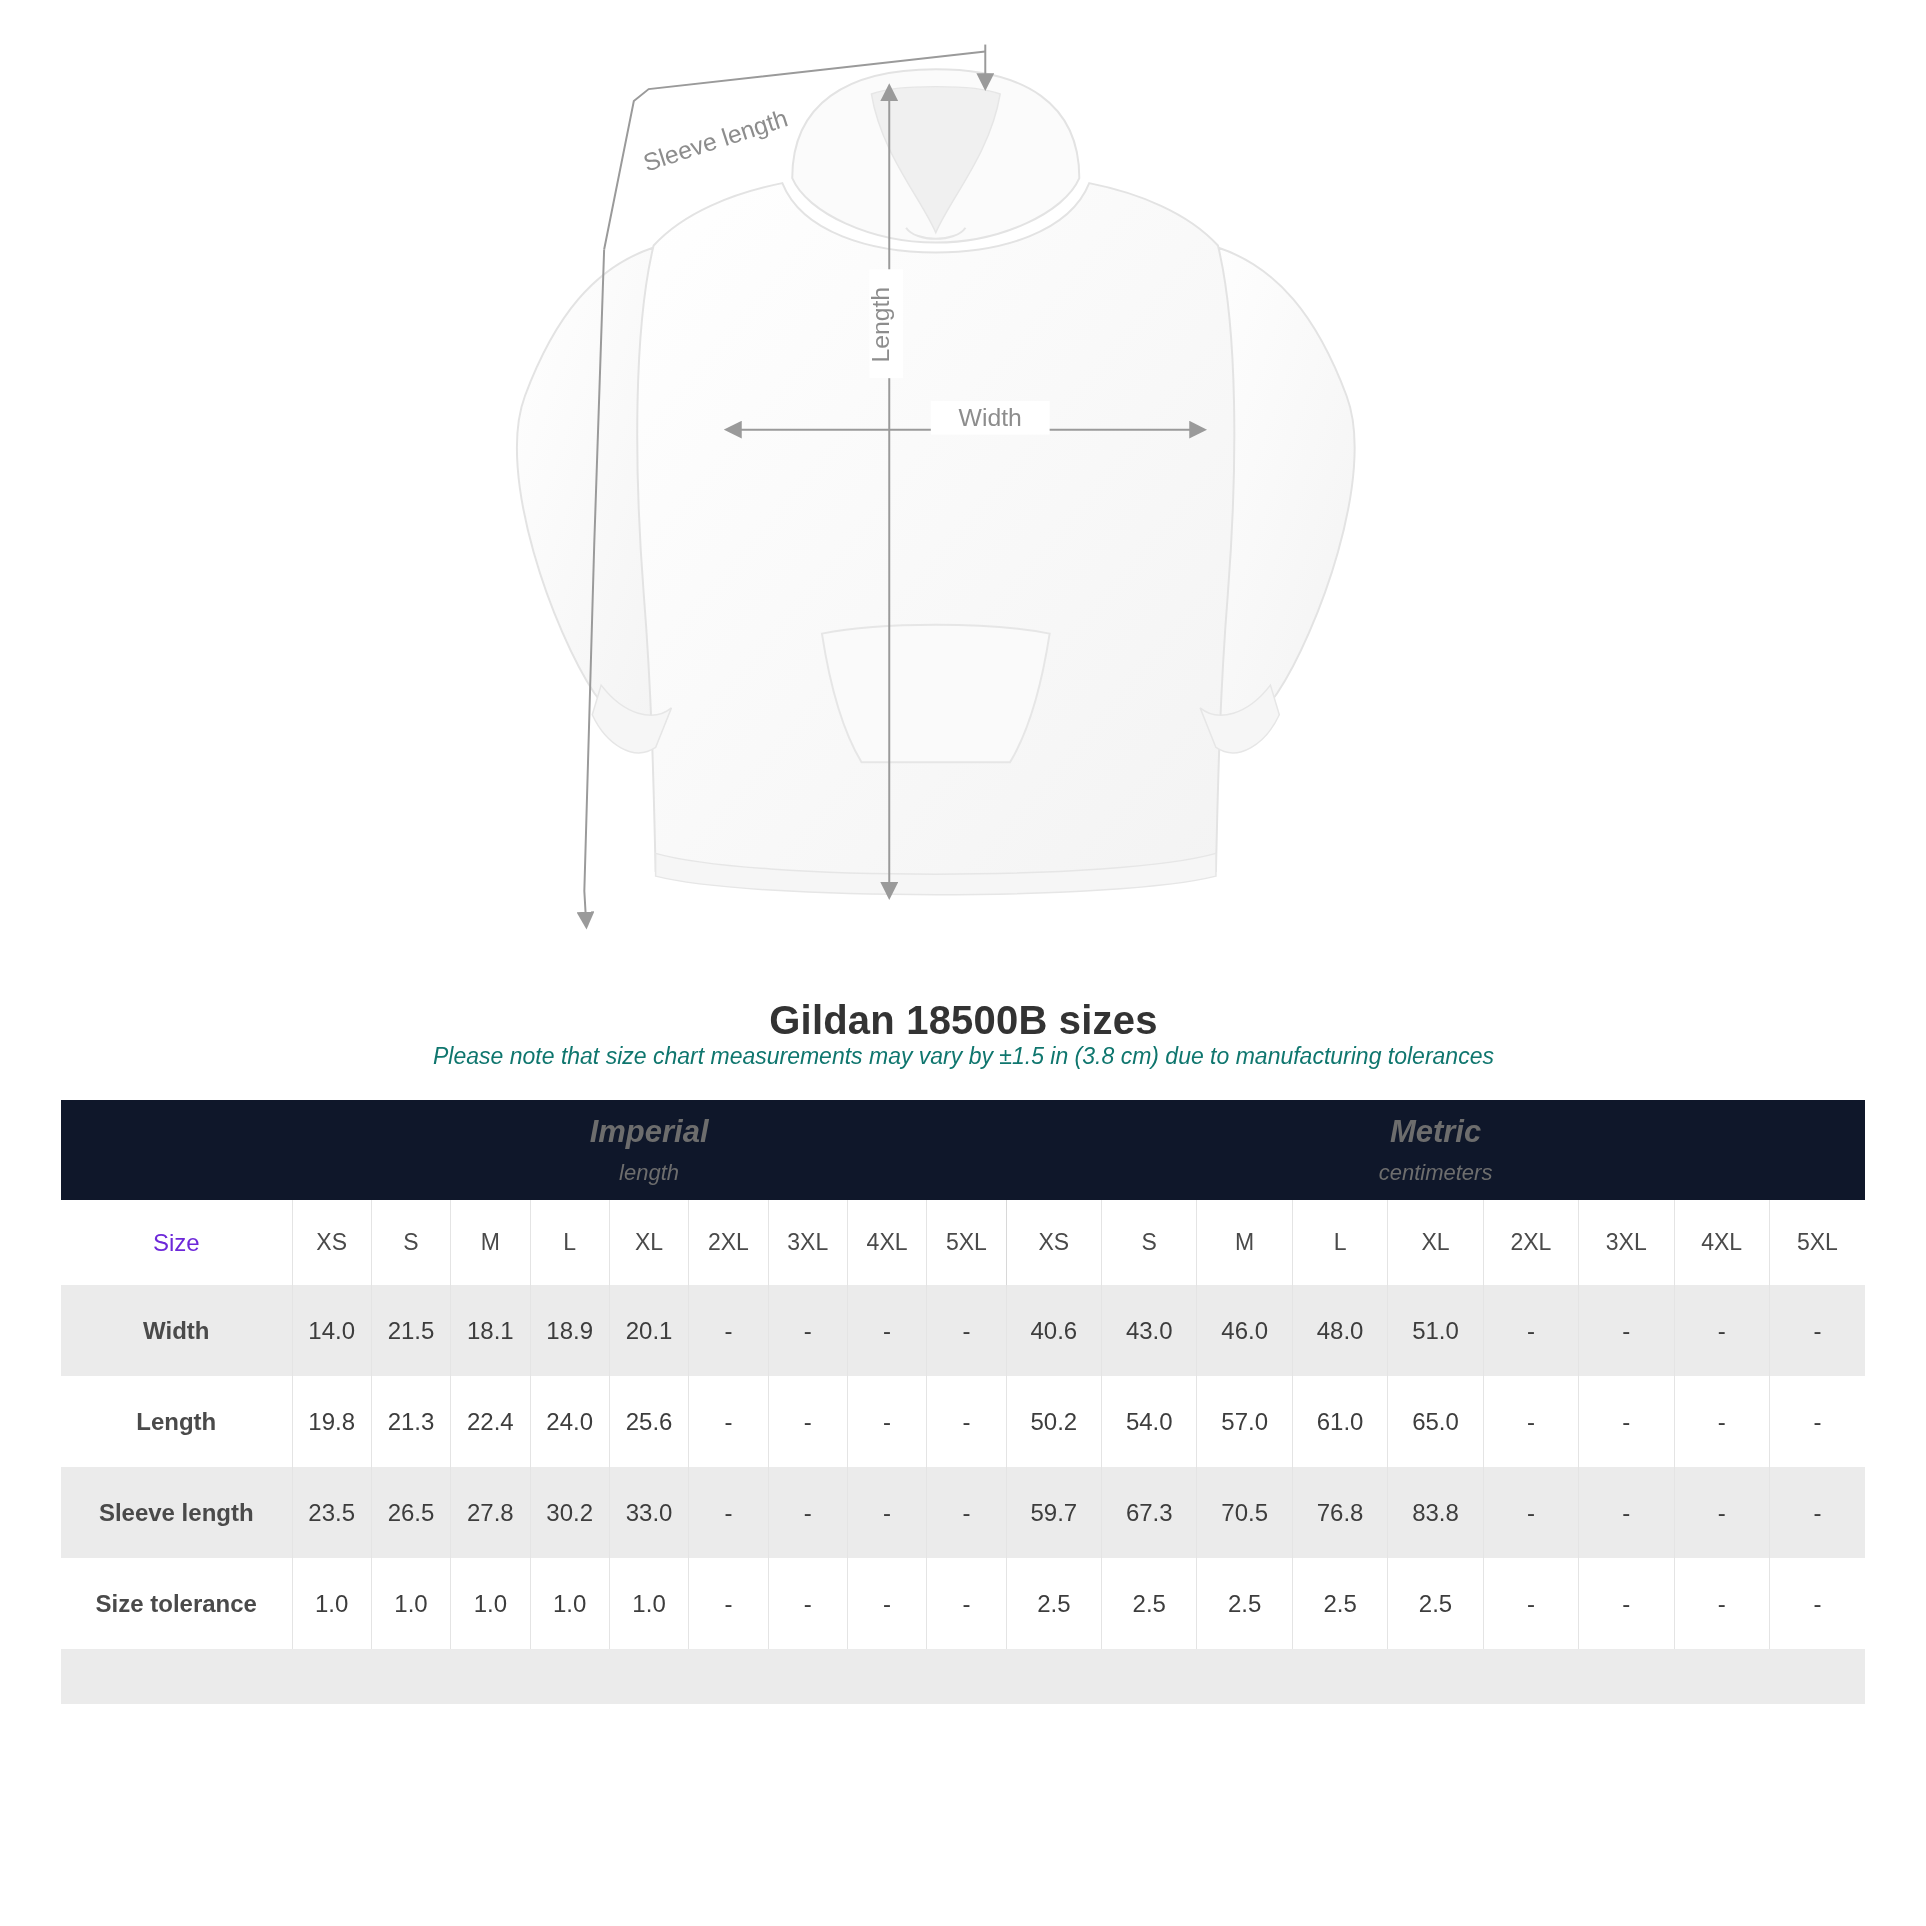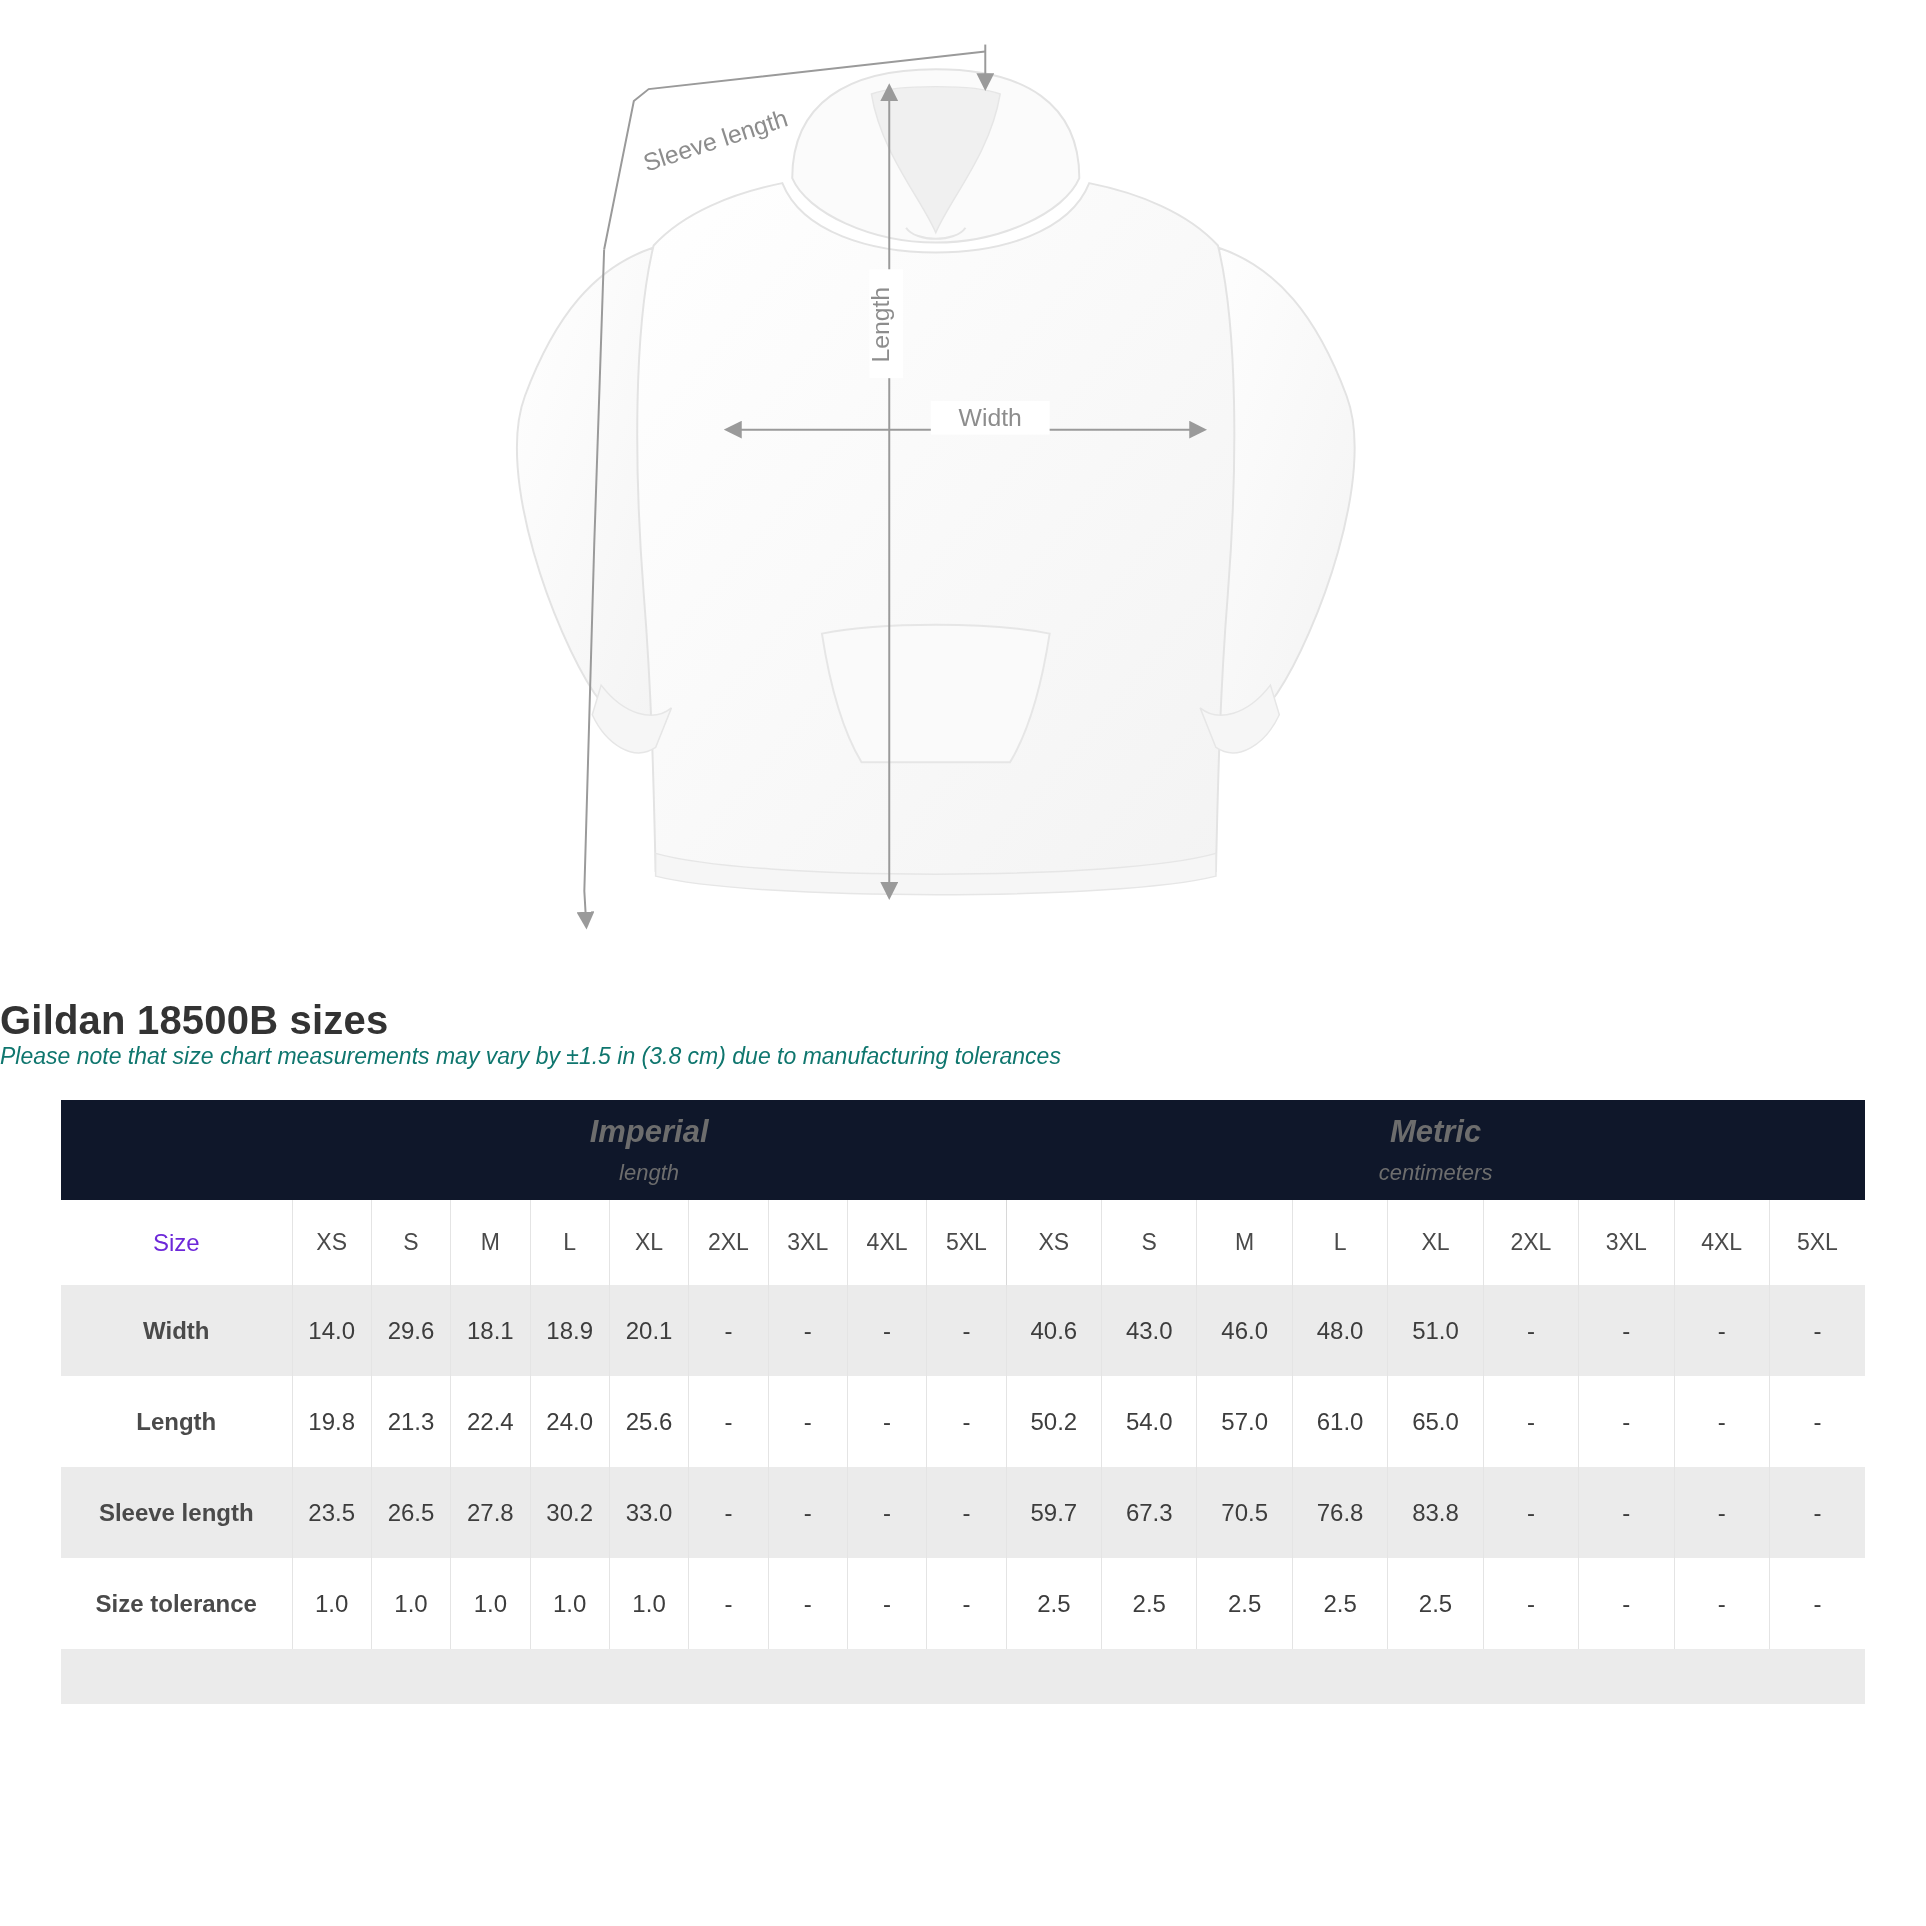--- a/index.html
+++ b/index.html
@@ -26,21 +26,21 @@
     position: relative;
     width: 1927px;
     height: 990px;
   }
   .illustration svg {
     display: block;
   }
 
   
   .title-block {
-    text-align: left;
+    text-align: center;
     margin-top: 8px;
   }
   .chart-title {
     font-size: 40px;
     font-weight: bold;
     color: #333333;
     letter-spacing: 0.2px;
   }
   .chart-note {
     font-size: 23px;
@@ -232,21 +232,21 @@
           <td>XL</td>
           <td>2XL</td>
           <td>3XL</td>
           <td>4XL</td>
           <td>5XL</td>
         </tr>
 
         <tr class="data-row shaded">
           <td class="rowlabel">Width</td>
           <td>14.0</td>
-          <td>29.6</td>
+          <td>21.5</td>
           <td>18.1</td>
           <td>18.9</td>
           <td>20.1</td>
           <td>-</td>
           <td>-</td>
           <td>-</td>
           <td>-</td>
           <td class="group-start">40.6</td>
           <td>43.0</td>
           <td>46.0</td>

